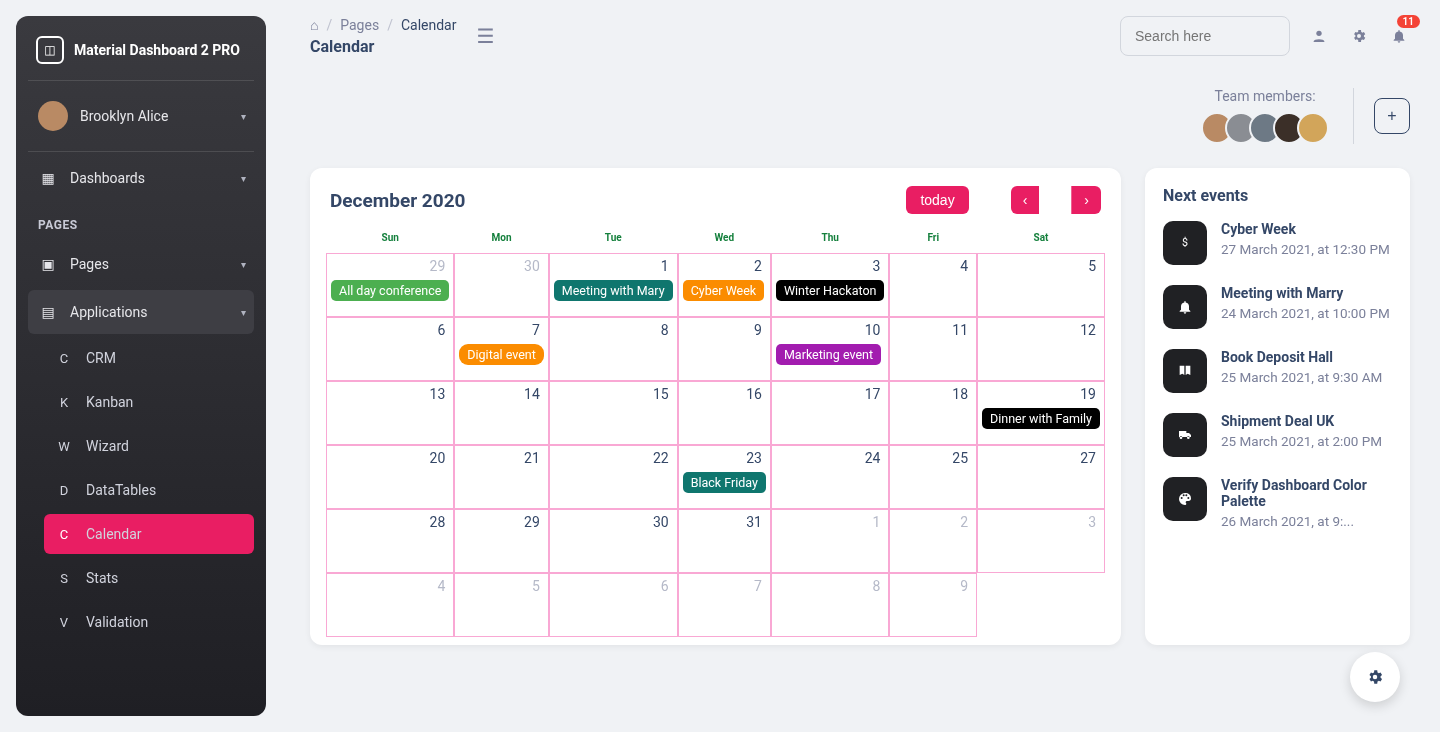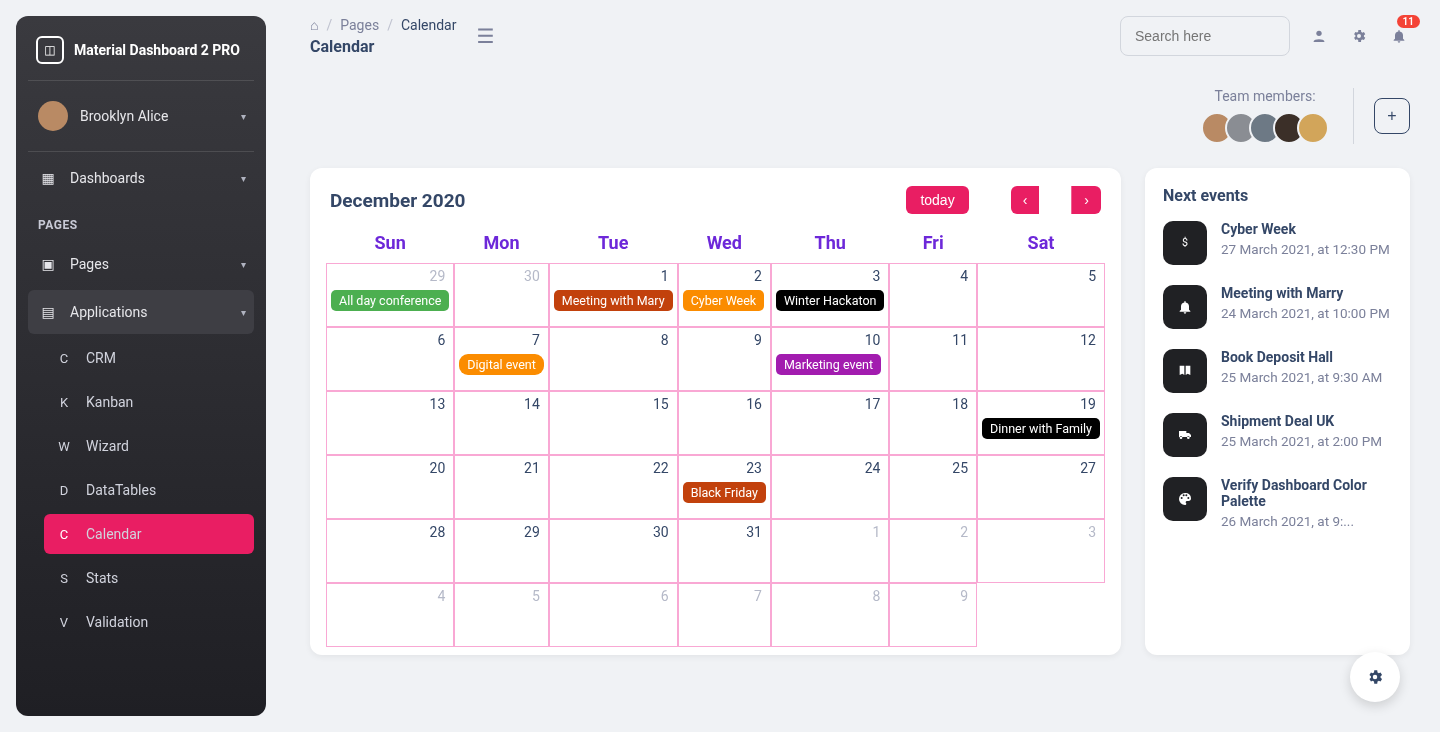--- a/index.html
+++ b/index.html
@@ -51,27 +51,27 @@
 .card { background: #fff; border-radius: 12px; box-shadow: 0 2px 6px rgba(0,0,0,0.06); }
 .cal-card { flex: 1; padding: 18px 16px 8px; }
 .cal-header { display: flex; align-items: center; justify-content: space-between; padding: 0 4px 8px; }
 .cal-title { font-weight: 700; font-size: 19px; color: #344767; }
 .cal-btns { display: flex; gap: 10px; }
 .btn-pink { background: #e91e63; color: #fff; border: none; border-radius: 6px; padding: 6px 14px; font-size: 14px; cursor: pointer; margin-left: 32px; }
 .nav-pair { display: flex; gap: 0; }
 .nav-pair .btn-pink { border-radius: 6px 0 0 6px; padding: 6px 12px; }
 .nav-pair .btn-pink:last-child { border-radius: 0 6px 6px 0; border-left: 1px solid rgba(255,255,255,0.3); }
 .cal-grid { display: grid; grid-template-columns: repeat(7, 1fr); }
-.dow { text-align: center; font-size: 18px; color: #6d28d9; font-weight: 700; padding: 10px 0; }
+.dow { text-align: center; font-size: 10px; color: #15803d; font-weight: 700; padding: 10px 0; }
 .cell { border: 1px solid #f9a8d4; min-height: 64px; padding: 4px 4px 2px; position: relative; }
 .daynum { position: absolute; top: 4px; right: 8px; font-size: 14px; color: #344767; }
 .cell.other .daynum { color: #b5b9c8; }
 .event { display: inline-block; font-size: 12.5px; color: #fff; border-radius: 5px; padding: 3px 8px; margin-top: 22px; white-space: nowrap; overflow: hidden; text-overflow: ellipsis; max-width: 100%; }
 .ev-success { background: #4caf50; }
-.ev-info    { background: #c2410c; }
+.ev-info    { background: #0f766e; }
 .ev-warning { background: #fb8c00; }
 .ev-danger  { background: #000000; }
 .ev-primary { background: #a21caf; }
 .event.span { border-radius: 9px; width: calc(200% + 2px); position: relative; z-index: 2; }
 
 
 .side-card { width: 265px; padding: 18px; max-height: 500px; overflow: hidden; }
 .side-title { font-weight: 700; font-size: 16px; color: #344767; margin-bottom: 16px; }
 .ev-item { display: flex; gap: 14px; margin-bottom: 20px; }
 .ev-icon { width: 44px; height: 44px; background: #202124; color: #fff; border-radius: 10px; display: flex; align-items: center; justify-content: center; font-size: 16px; flex-shrink: 0; }

